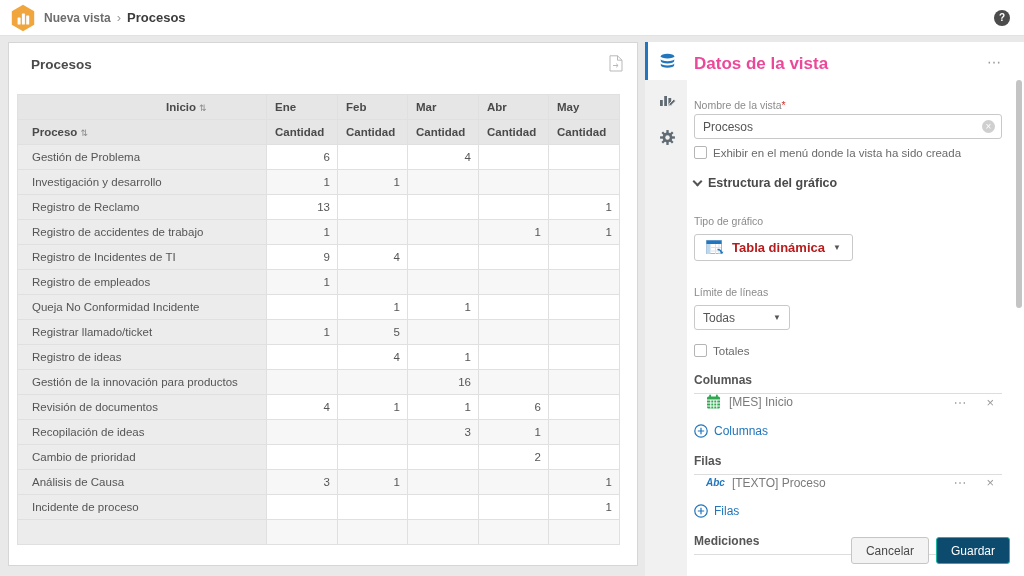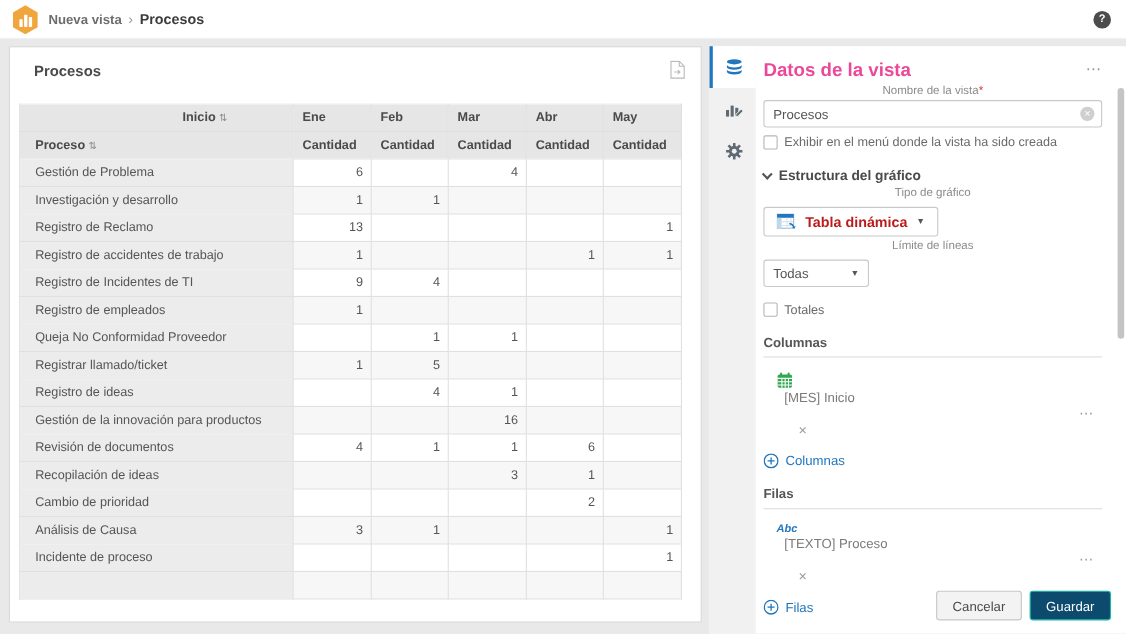--- a/index.html
+++ b/index.html
@@ -44,21 +44,21 @@
   .strip { width:42px; background:#f1f1f1; flex:none; }
   .strip-item { height:38px; display:flex; align-items:center; justify-content:center;
     cursor:pointer; border-left:3px solid transparent; }
   .strip-item.active { background:#fff; border-left:3px solid #2176bd; }
   .content { flex:1; position:relative; padding:12px 22px 0 7px; }
 
   .panel-head { display:flex; align-items:flex-start; }
   .panel-title { color:#ec4899; font-size:17px; font-weight:bold; }
   .overflow-dots { margin-left:auto; color:#9a9a9a; font-size:14px; letter-spacing:1px; cursor:pointer; }
 
-  .lbl { font-size:10.5px; color:#8b8b8b; margin-top:2px; margin-bottom:3px;text-align:center; }
+  .lbl { font-size:10.5px; color:#8b8b8b; margin-top:25px; margin-bottom:3px; }
   .req { color:#d0342c; }
   .name-box { position:relative; }
   .name-input { width:100%; height:25px; border:1px solid #c9c9c9; border-radius:3px;
     padding:0 24px 0 8px; font-size:12px; color:#555; font-family:"Liberation Sans",sans-serif; outline:none; }
   .clear-ic { position:absolute; right:7px; top:6px; width:13px; height:13px; border-radius:50%;
     background:#cfcfcf; color:#fff; font-size:10px; line-height:13px; text-align:center; cursor:pointer; }
 
   .check-row { display:flex; align-items:center; gap:6px; margin-top:7px; }
   .checkbox { width:13px; height:13px; border:1px solid #b5b5b5; border-radius:2px; background:#fff;
     flex:none; cursor:pointer; }
@@ -74,21 +74,21 @@
     cursor:pointer; }
   .drop-btn .txt { font-size:13px; font-weight:bold; color:#b91c1c; }
   .caret { font-size:8px; color:#555; }
   .select-box { display:flex; align-items:center; margin-top:7px; width:96px; height:25px;
     border:1px solid #c9c9c9; border-radius:3px; background:#fff; padding:0 8px; cursor:pointer; }
   .select-box .txt { font-size:12px; color:#555; }
   .select-box .caret { margin-left:auto; }
 
   .group-hd { font-size:12px; font-weight:bold; color:#555; margin-top:16px;
     padding-bottom:6px; border-bottom:1px solid #ddd; }
-  .field-row { display:flex; margin-top:13px; padding-left:12px; padding-right:8px;flex-direction:column; }
+  .field-row { display:flex; align-items:center; padding-left:12px; padding-right:8px; }
   .field-row .f-lbl { font-size:12px; color:#7a7a7a; margin-left:7px; }
   .abc { color:#2176bd; font-weight:bold; font-style:italic; font-size:10px; }
   .f-dots { margin-left:auto; color:#9a9a9a; font-size:13px; cursor:pointer; }
   .f-close { margin-left:20px; color:#9a9a9a; font-size:13px; cursor:pointer; }
   .add-link { display:flex; align-items:center; gap:6px; margin-top:14px; cursor:pointer; }
   .add-link span { color:#2176bd; font-size:12px; }
 
   .footer-btns { position:absolute; right:14px; bottom:12px; display:flex; gap:7px; }
   .btn { height:27px; border-radius:3px; font-size:12px; padding:0 14px; cursor:pointer;
     font-family:"Liberation Sans",sans-serif; }
@@ -201,21 +201,21 @@
           </tr>
           <tr class="odd">
             <td class="cname">Registro de empleados</td>
             <td class="cval">1</td>
             <td class="cval"></td>
             <td class="cval"></td>
             <td class="cval"></td>
             <td class="cval"></td>
           </tr>
           <tr>
-            <td class="cname">Queja No Conformidad Proveedor</td>
+            <td class="cname">Queja No Conformidad Incidente</td>
             <td class="cval"></td>
             <td class="cval">1</td>
             <td class="cval">1</td>
             <td class="cval"></td>
             <td class="cval"></td>
           </tr>
           <tr class="odd">
             <td class="cname">Registrar llamado/ticket</td>
             <td class="cval">1</td>
             <td class="cval">5</td>

